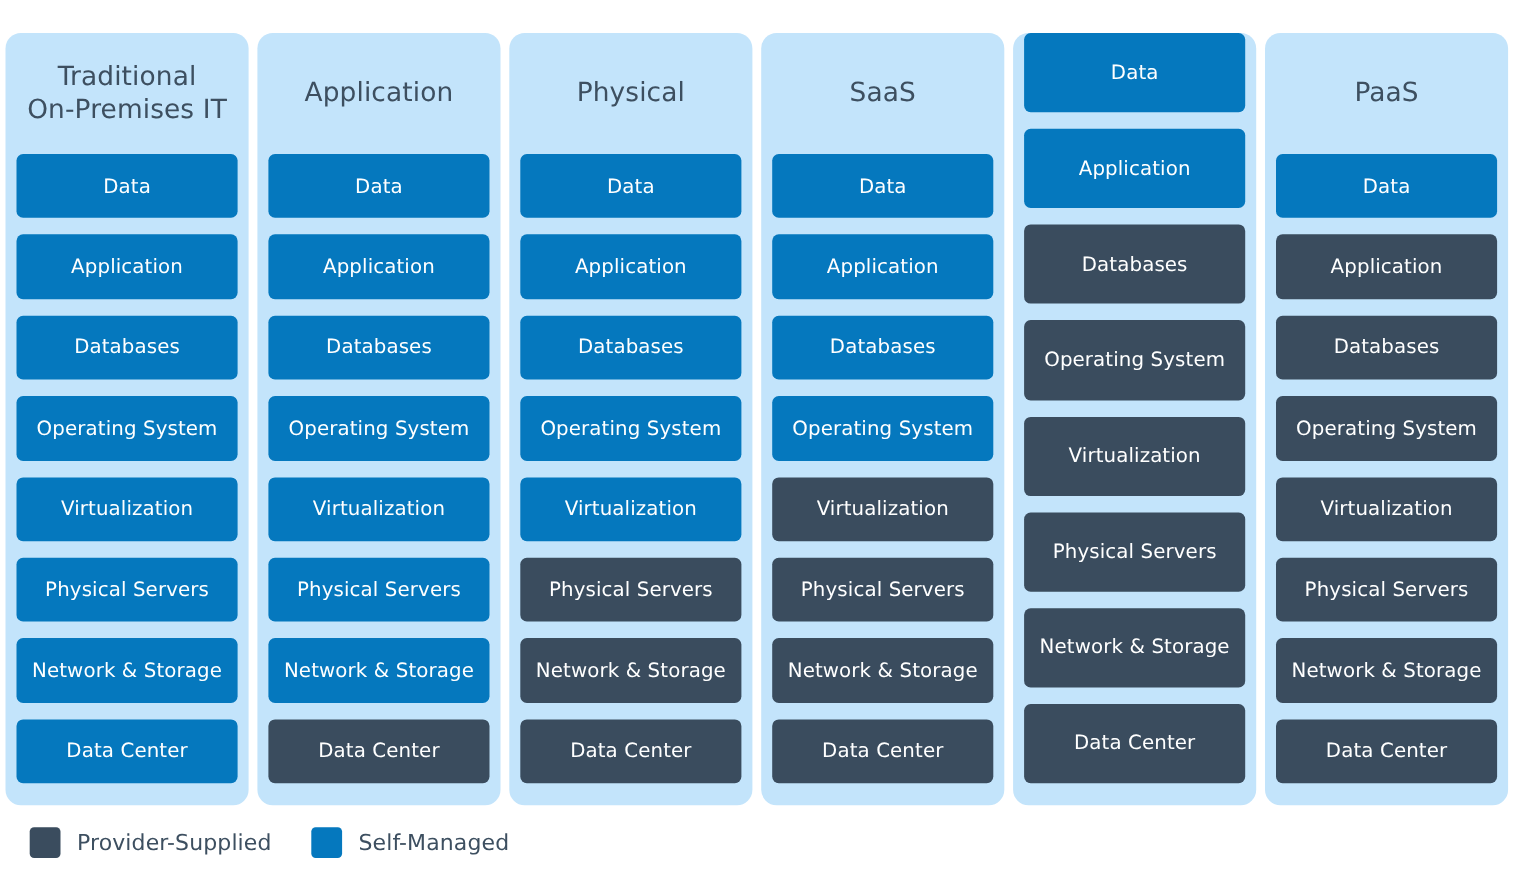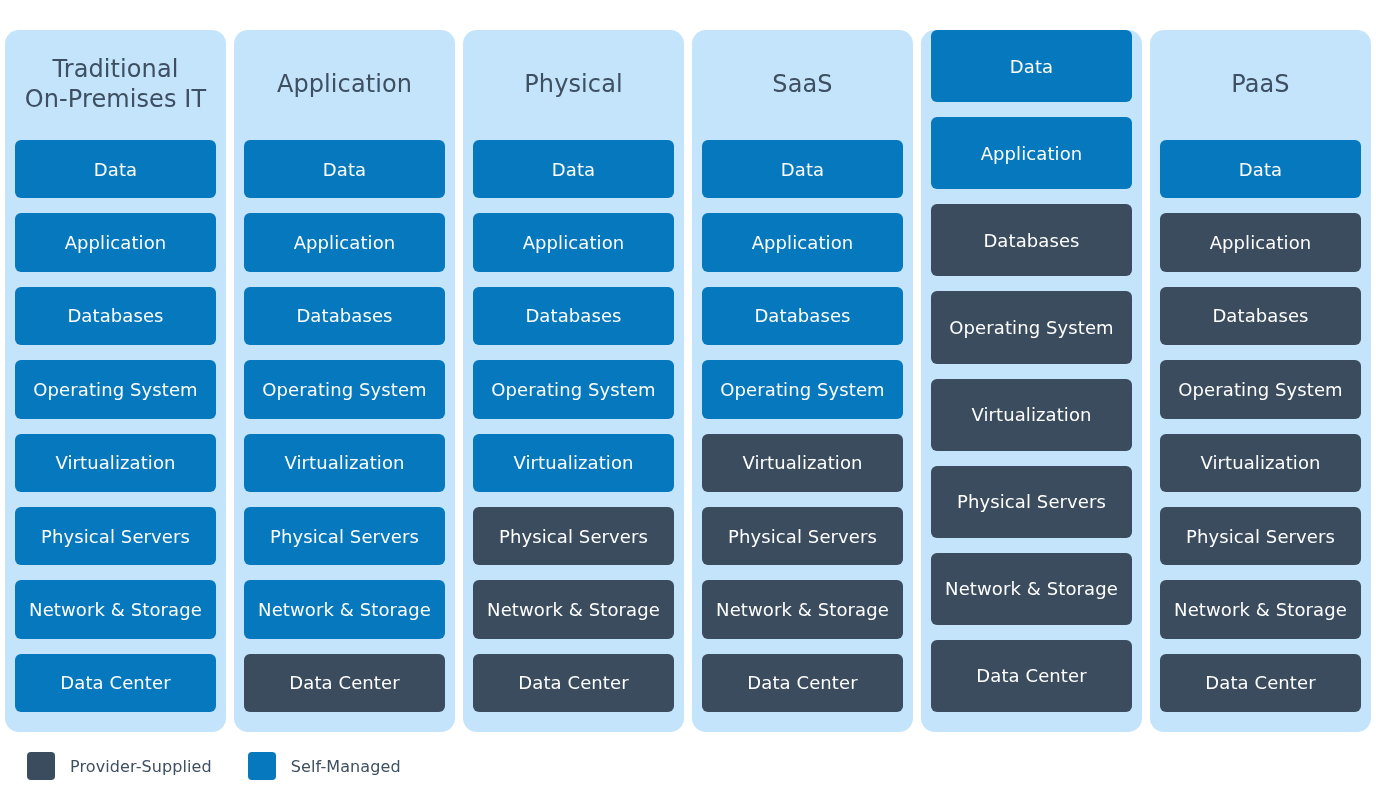--- a/index.html
+++ b/index.html
@@ -103,21 +103,21 @@
   }
   .legend-item + .legend-item { margin-left: 36px; }
   .legend-swatch {
     width: 28px;
     height: 28px;
     border-radius: 4px;
     flex: 0 0 28px;
   }
   .legend-label {
     margin-left: 15px;
-    font-size: 16px;
+    font-size: 20px;
     color: #3d4f60;
     letter-spacing: 0.1px;
     white-space: nowrap;
   }
 </style>
 </head>
 <body>
 
 <div id="root">
 

